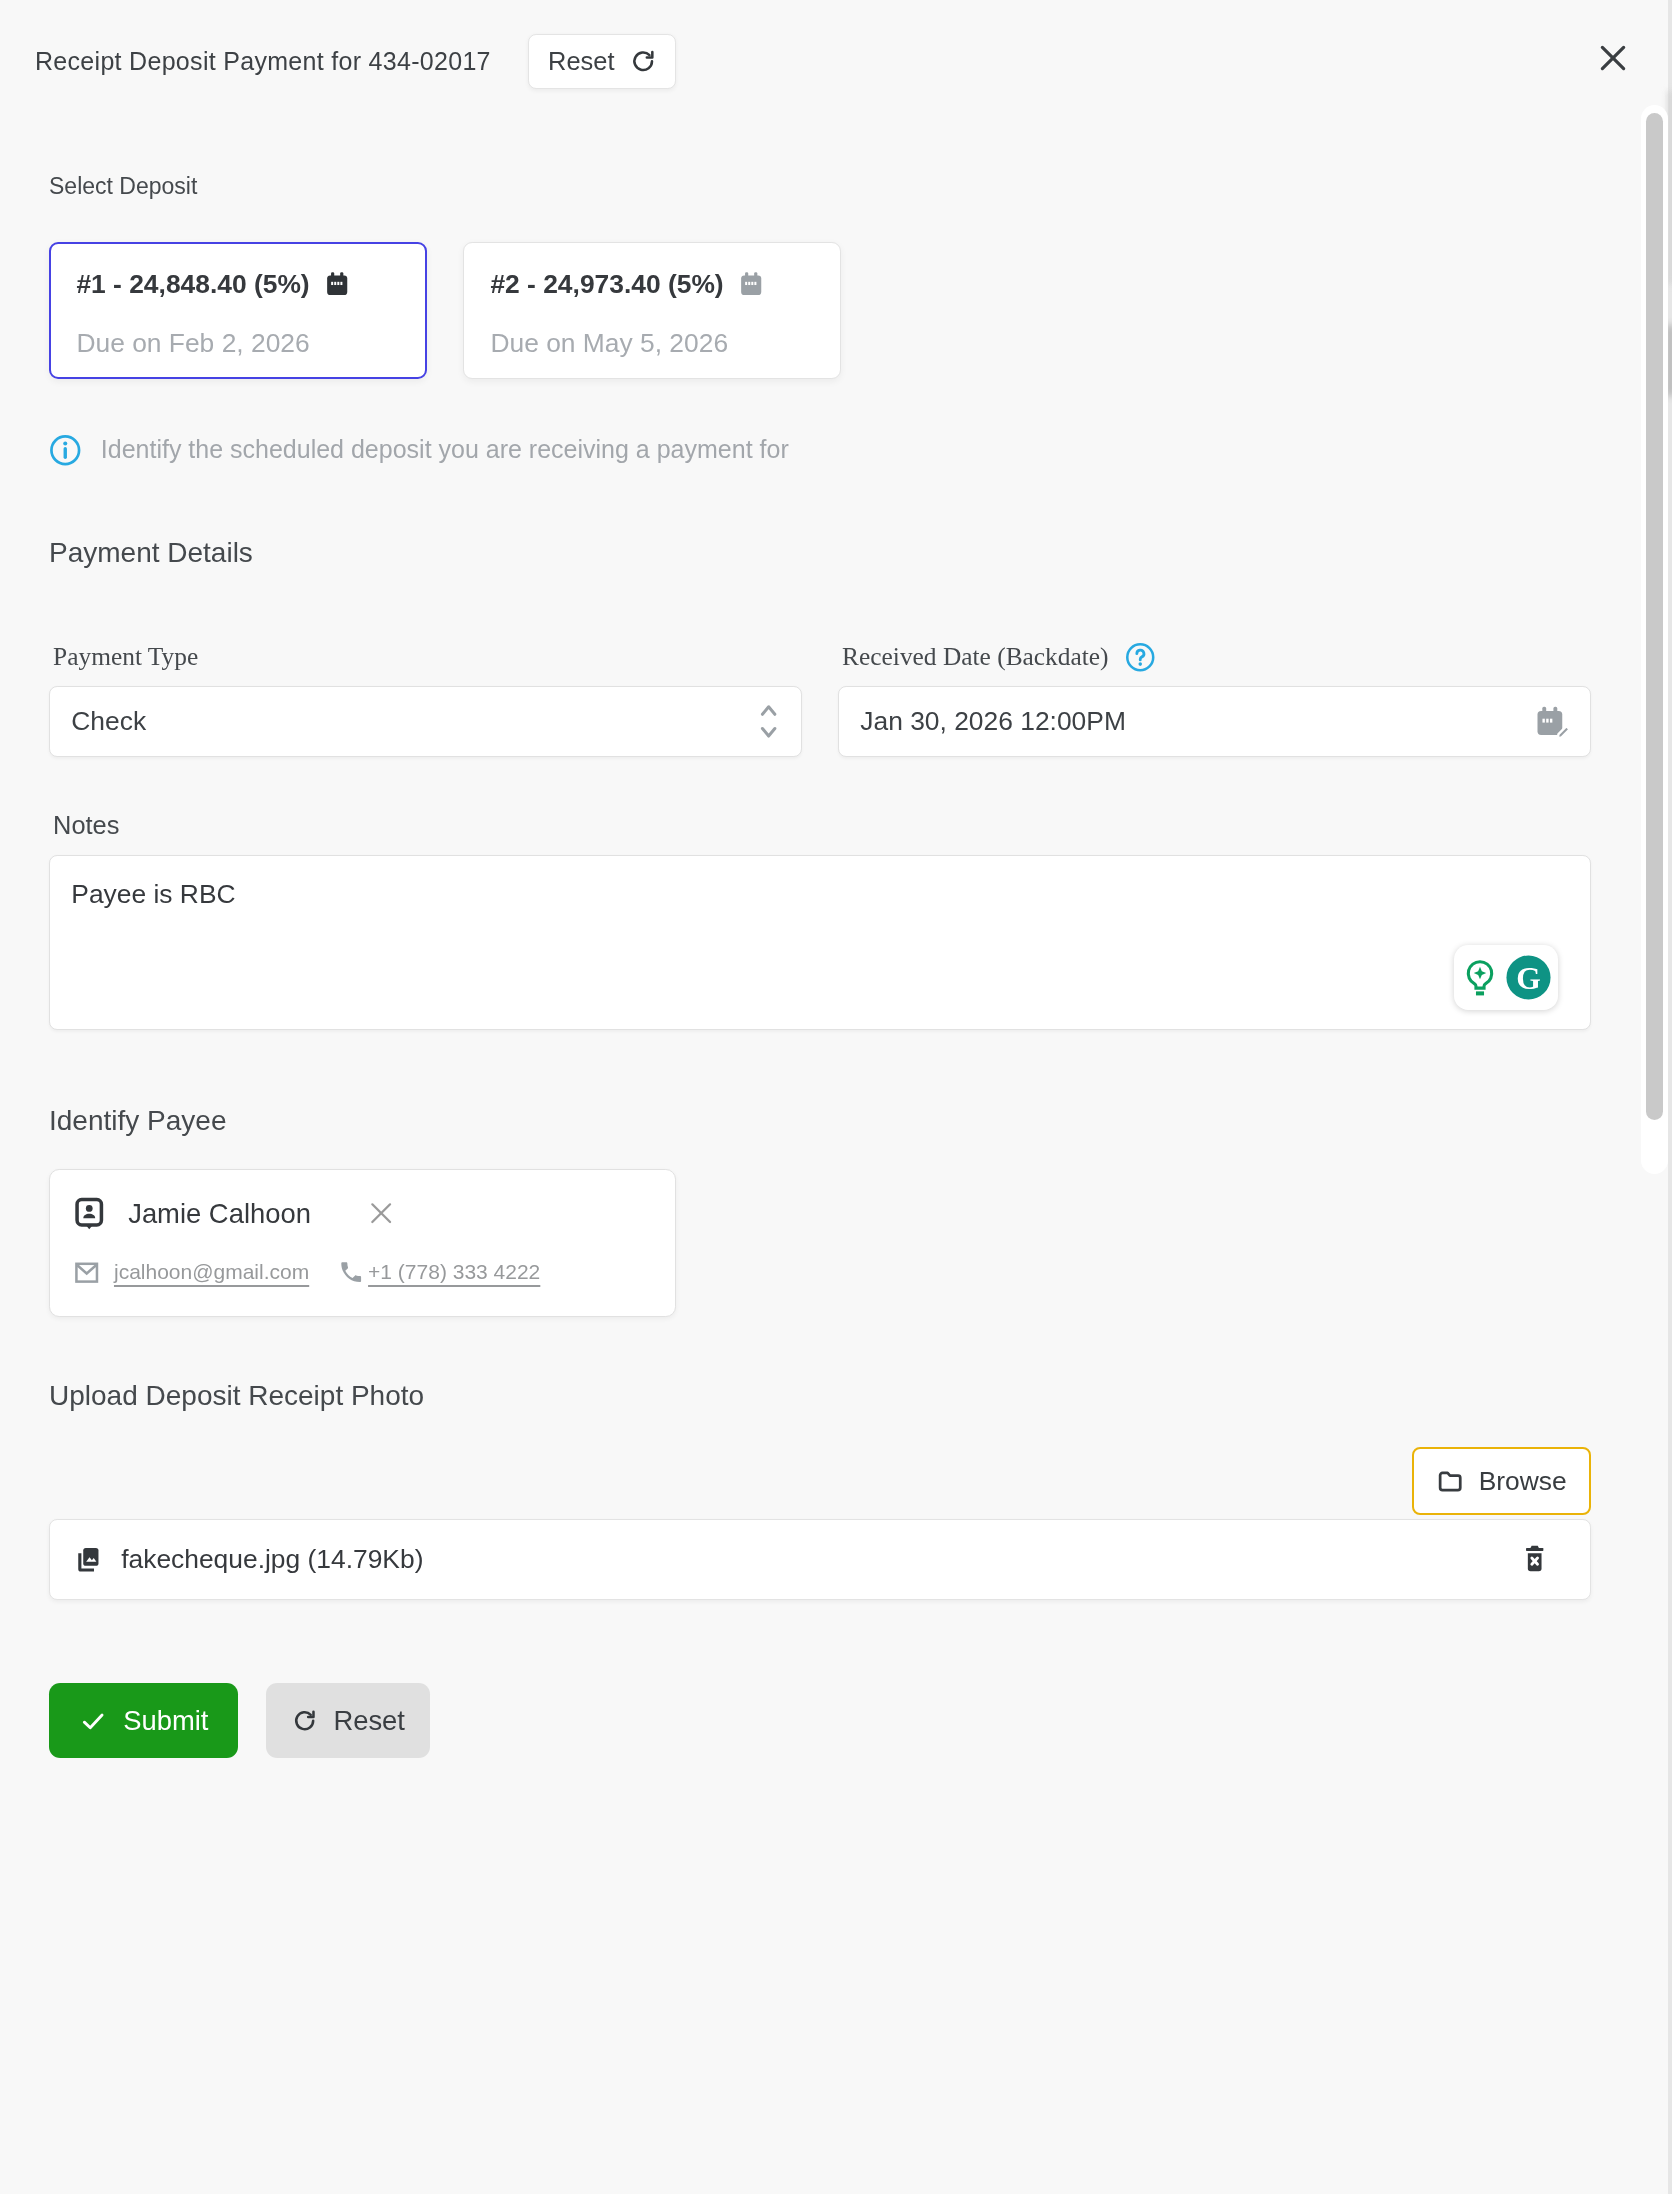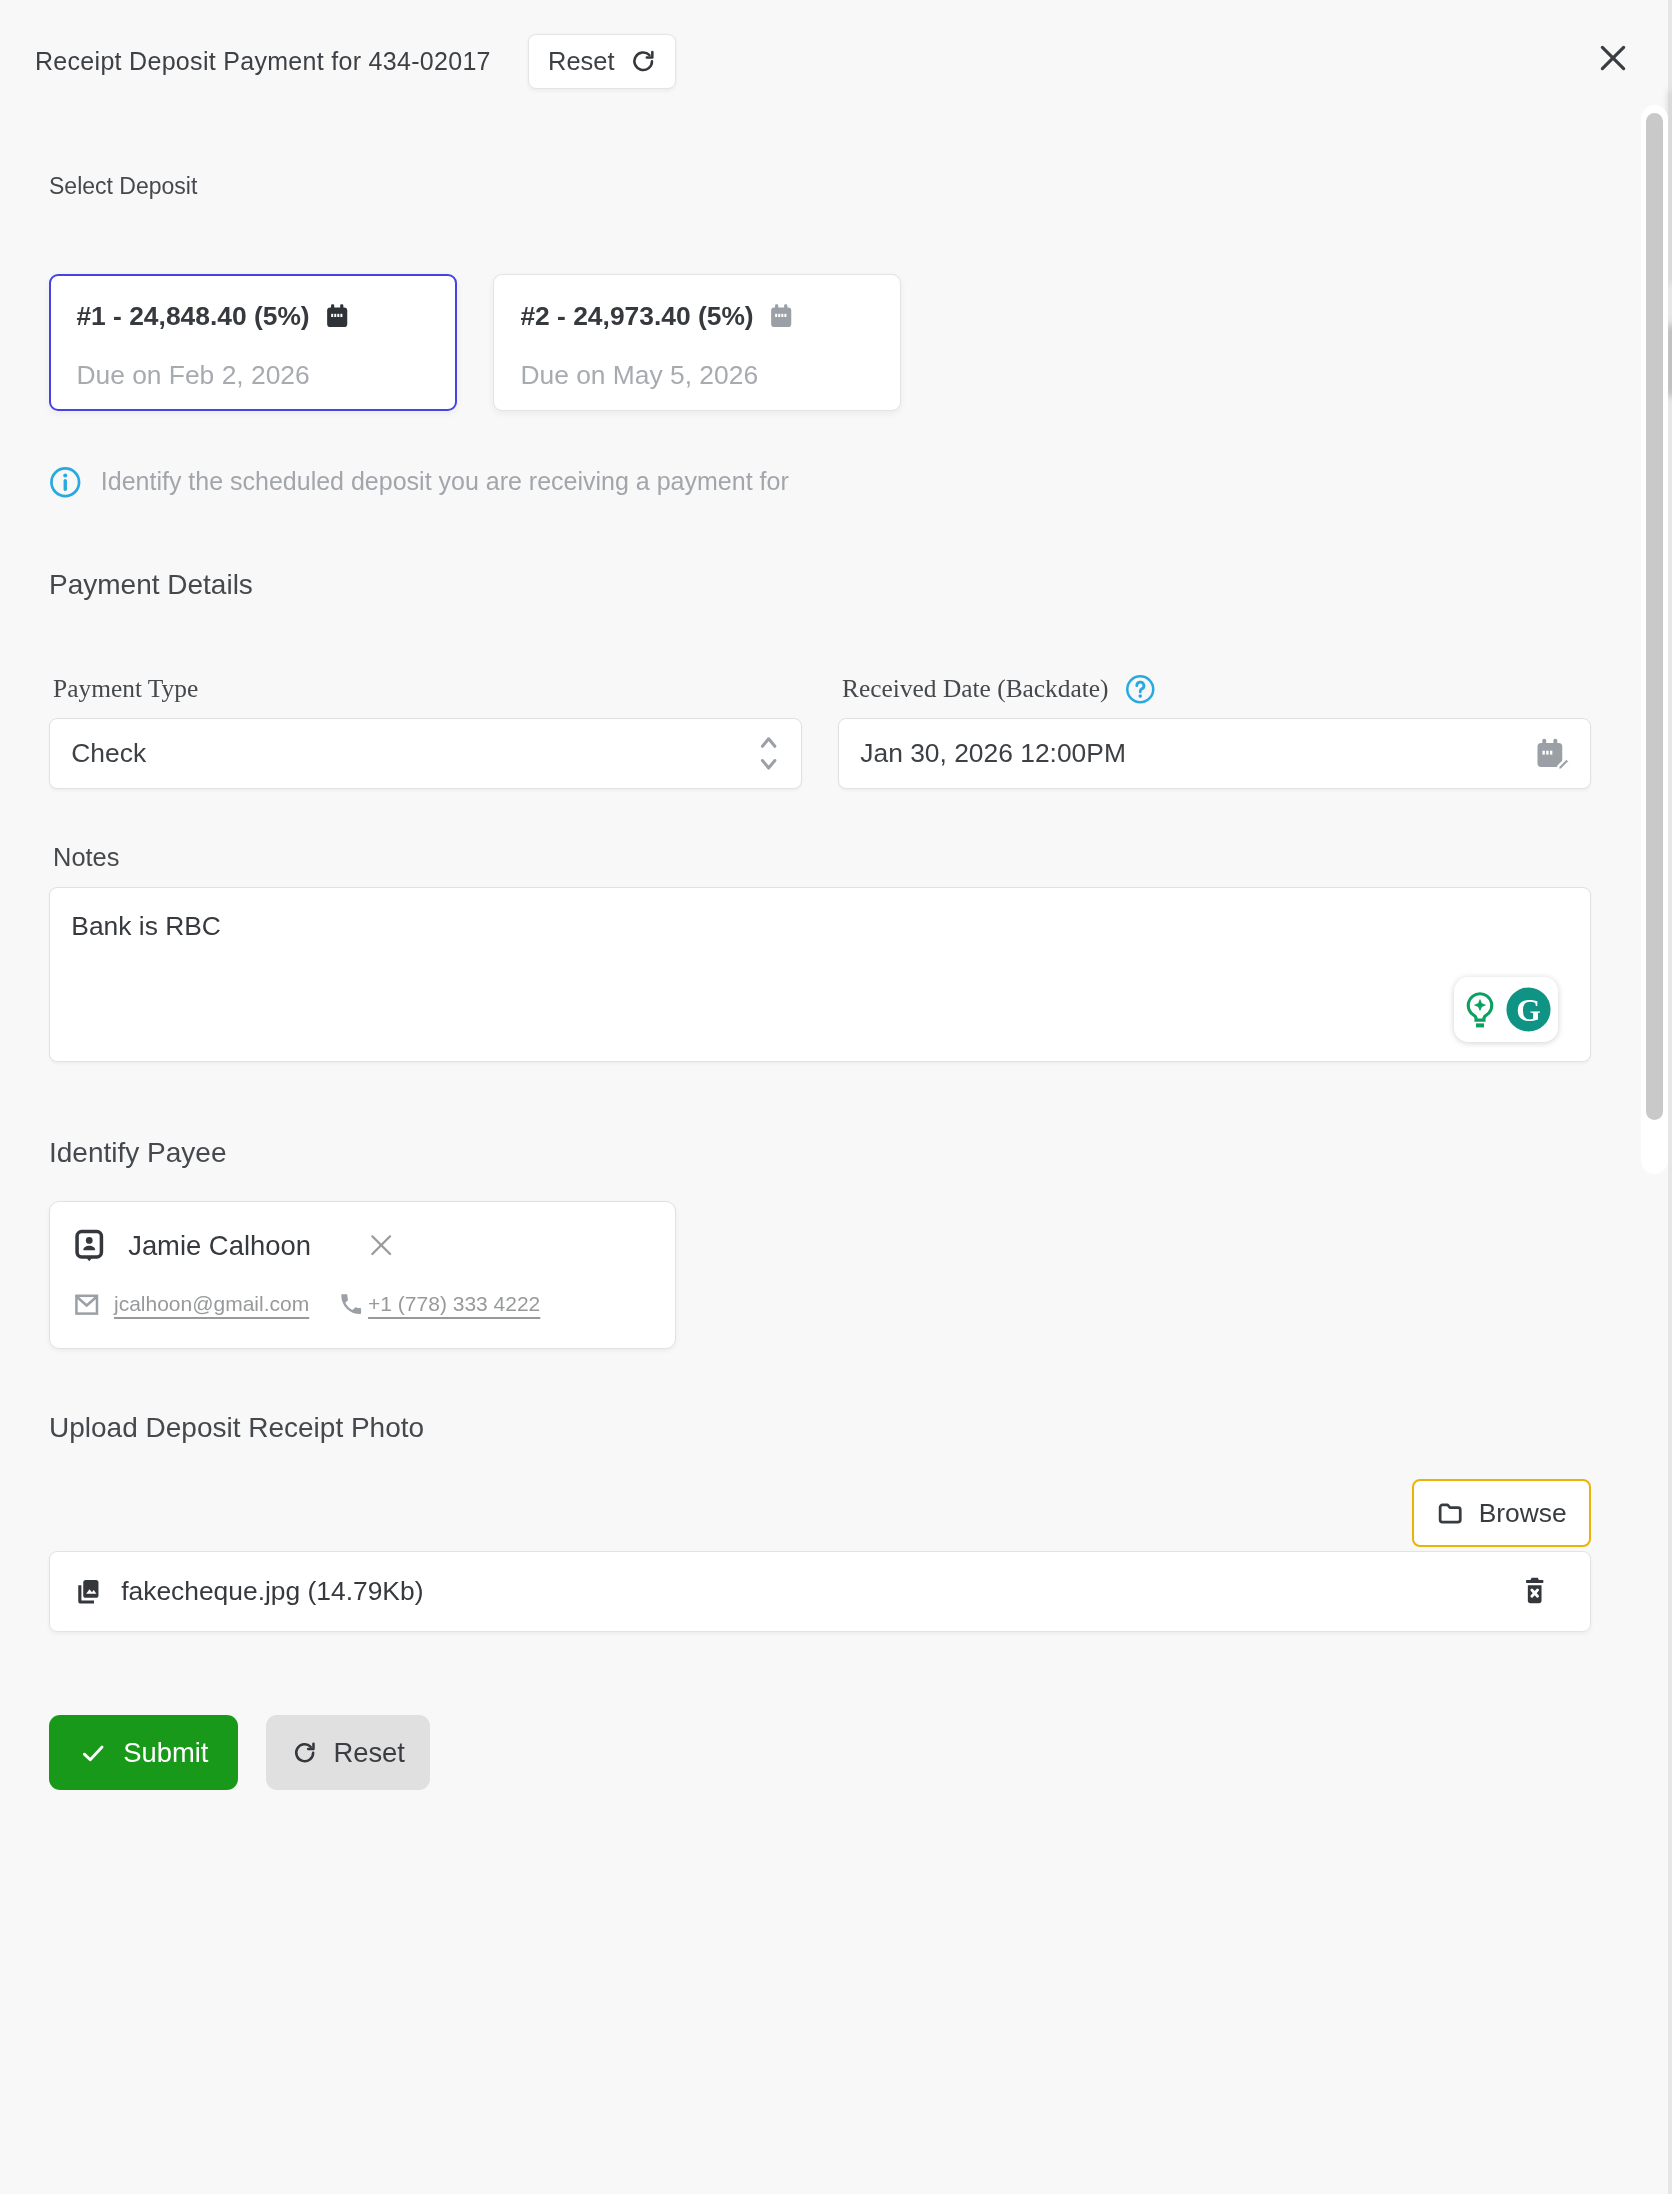--- a/index.html
+++ b/index.html
@@ -38,24 +38,24 @@
   .close-btn{position:absolute;top:41px;right:43px;width:34px;height:34px;cursor:pointer;color:#3a3e42;}
   .close-btn svg{width:100%;height:100%;}
 
   
   .content{padding:0 82px 0 49px;}
   .section-h{font-size:28px;font-weight:500;color:#45494d;line-height:1.05;}
 
   .h-select{margin-top:85px;font-size:23px;}
   .cards{display:flex;gap:36px;margin-top:43px;}
   .card{
-    width:408px;height:137px;background:#fff;
+    width:378px;height:137px;background:#fff;
     border:1px solid #e3e3e3;border-radius:9.1px;
     box-shadow:0 2.5px 7.1px rgba(0,0,0,.05);
-    padding:26.4px 15.2px 0 26.4px;cursor:pointer;margin-top:32px;
+    padding:26.4px 15.2px 0 26.4px;cursor:pointer;
   }
   .card.selected{border:2px solid var(--accent);padding:25.4px 15.2px 0 25.4px;}
   .card-title{display:flex;align-items:center;gap:13.2px;font-size:26.4px;font-weight:600;color:var(--ink-strong);white-space:nowrap;}
   .card-title .cal{width:28.4px;height:29.5px;color:#2f3337;flex:none;}
   .card.dim .card-title .cal{color:#9aa0a5;}
   .card-due{margin-top:28px;font-size:26.4px;color:#a7abb0;white-space:nowrap;}
 
   .hint{display:flex;align-items:center;gap:19.3px;margin-top:55px;font-size:25px;color:#a2a6ab;}
   .hint .info{width:32.5px;height:32.5px;color:var(--info);flex:none;}
 
@@ -260,21 +260,21 @@
           </svg>
         </span>
       </div>
     </div>
   </div>
 
   <div class="notes-label">
     <span>Notes</span>
   </div>
   <div class="textarea">
-    <span>Bank is RBC</span>
+    <span>Payee is RBC</span>
     <div class="grammarly">
       <span class="bulb">
         <svg viewBox="0 0 24 24" fill="none" stroke="var(--gbulb)" stroke-width="1.7">
           <path d="M12 3.1a6.4 6.4 0 0 1 3.1 12c-.5.3-.9.8-.9 1.4v1h-4.4v-1c0-.6-.4-1.1-.9-1.4A6.4 6.4 0 0 1 12 3.1z"></path>
           <line x1="9.8" y1="20.4" x2="14.2" y2="20.4" stroke-width="2.2"></line>
           <path d="M12 5.9l1 2.4 2.4 1-2.4 1-1 2.4-1-2.4-2.4-1 2.4-1z" fill="var(--gbulb)" stroke="none"></path>
         </svg>
       </span>
       <span class="gmark">
         <svg viewBox="0 0 24 24" style="font-size:52px">

